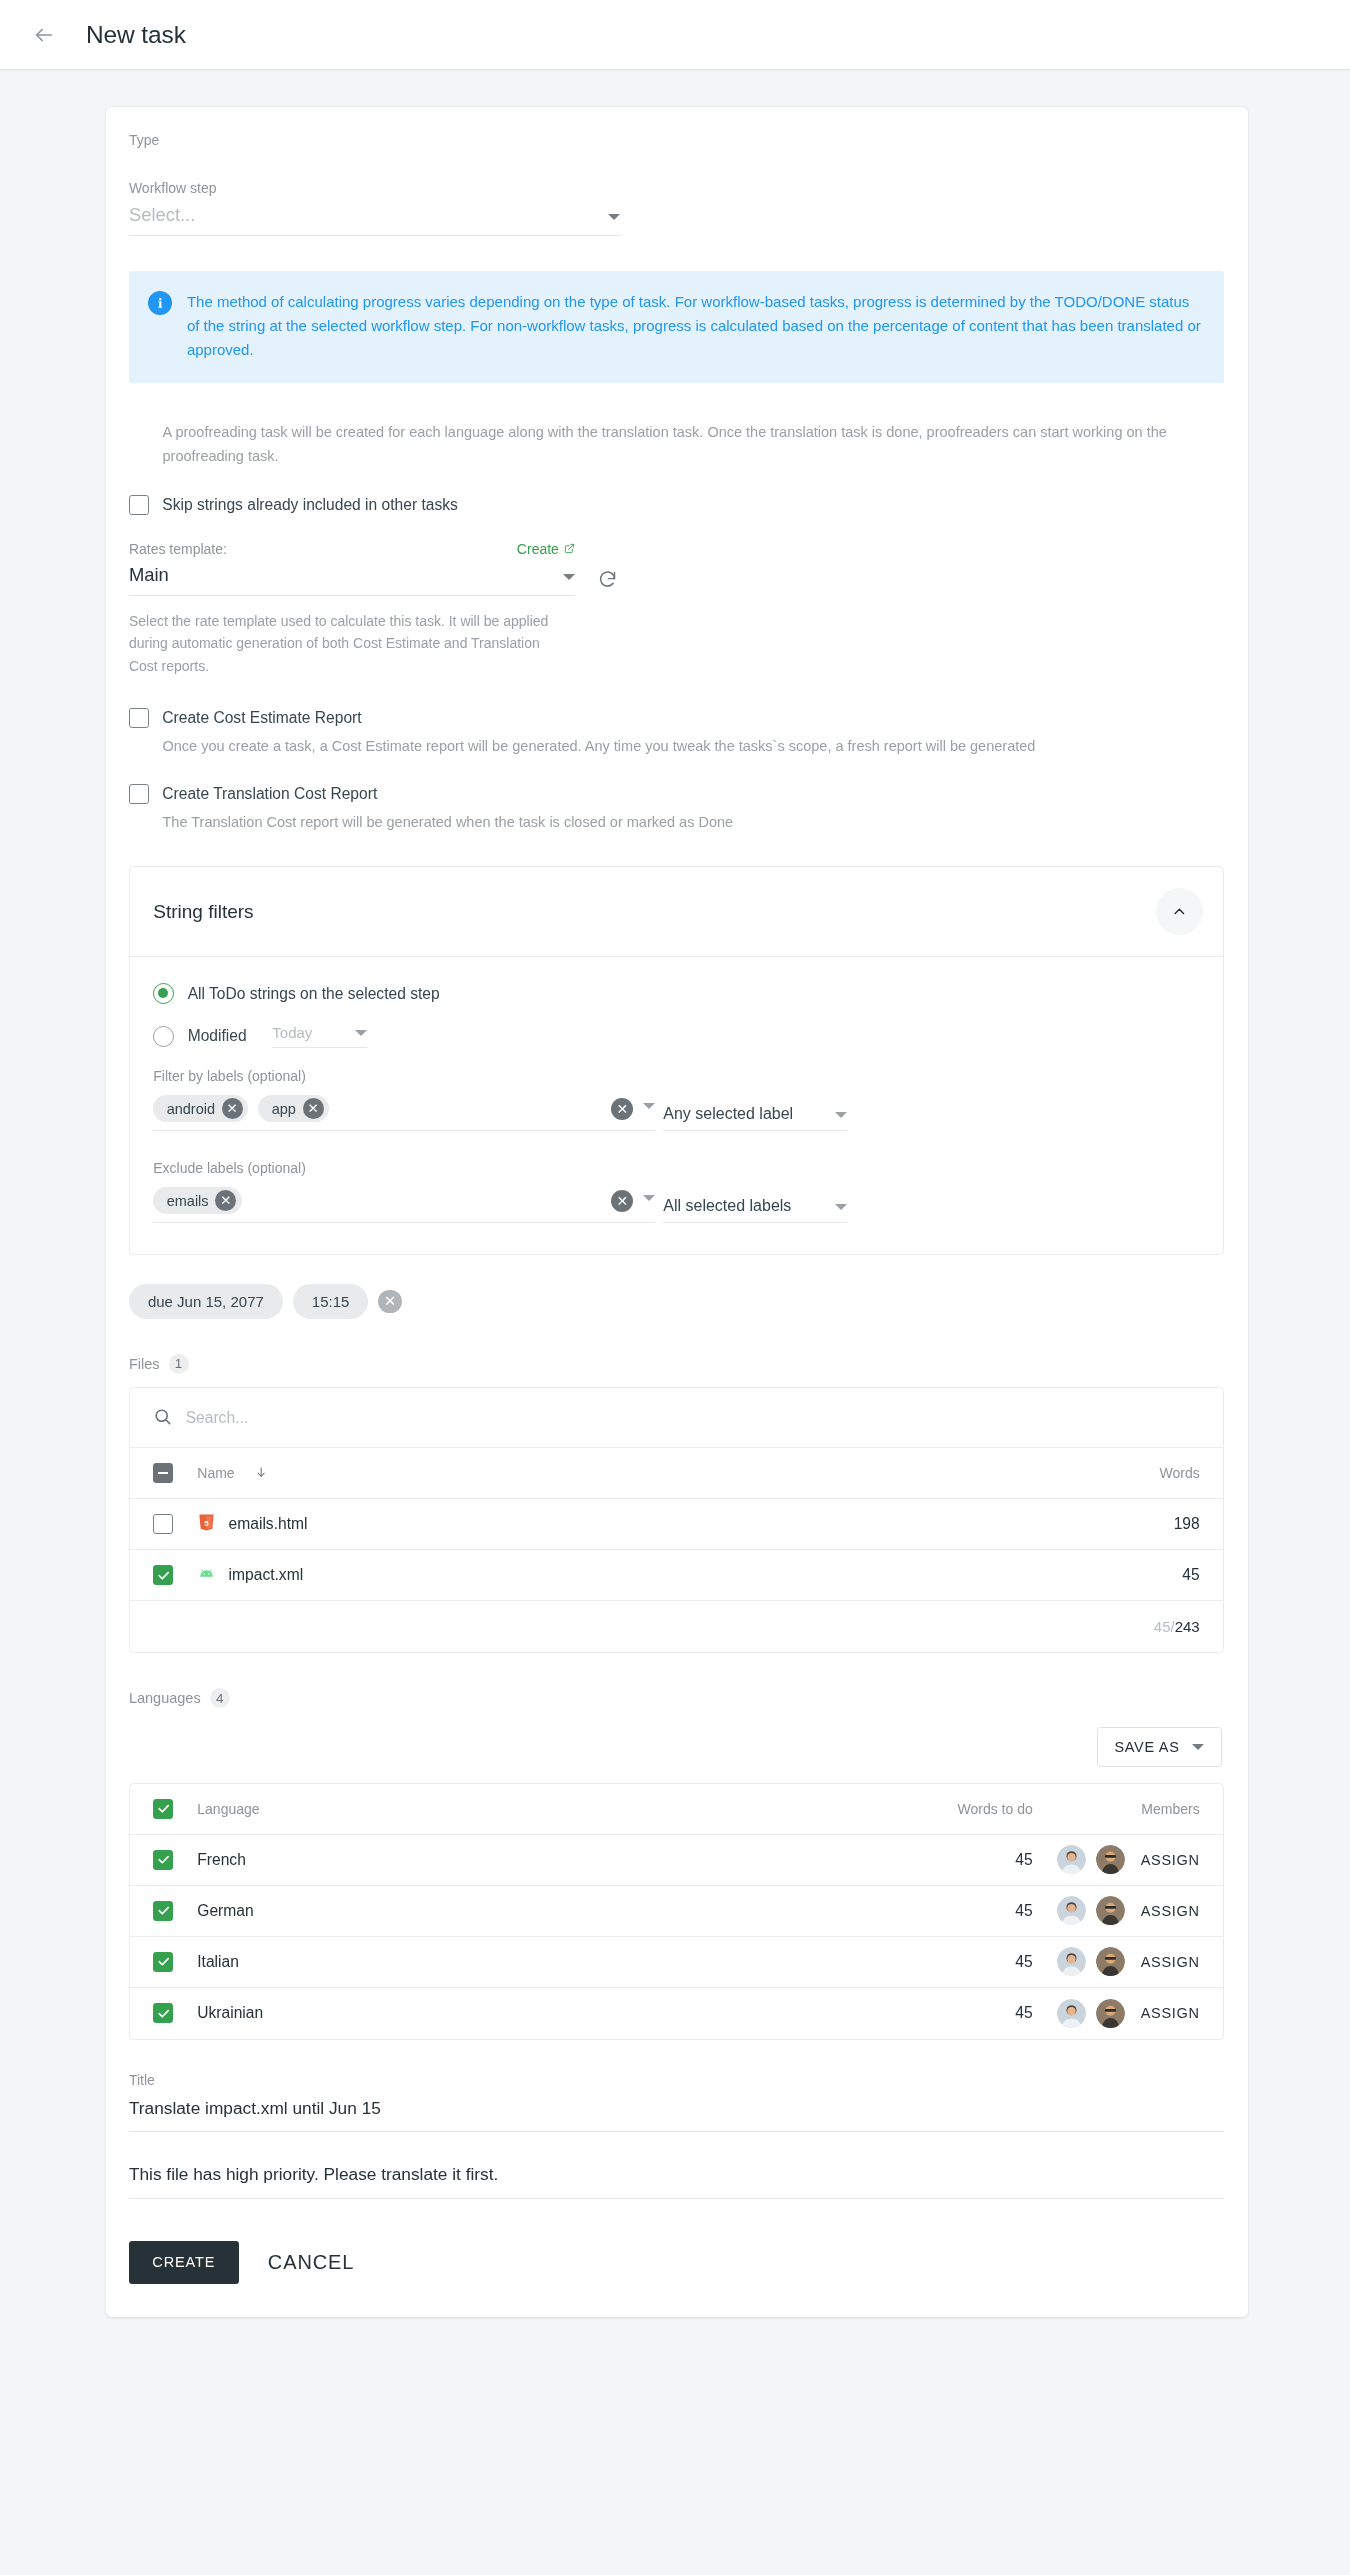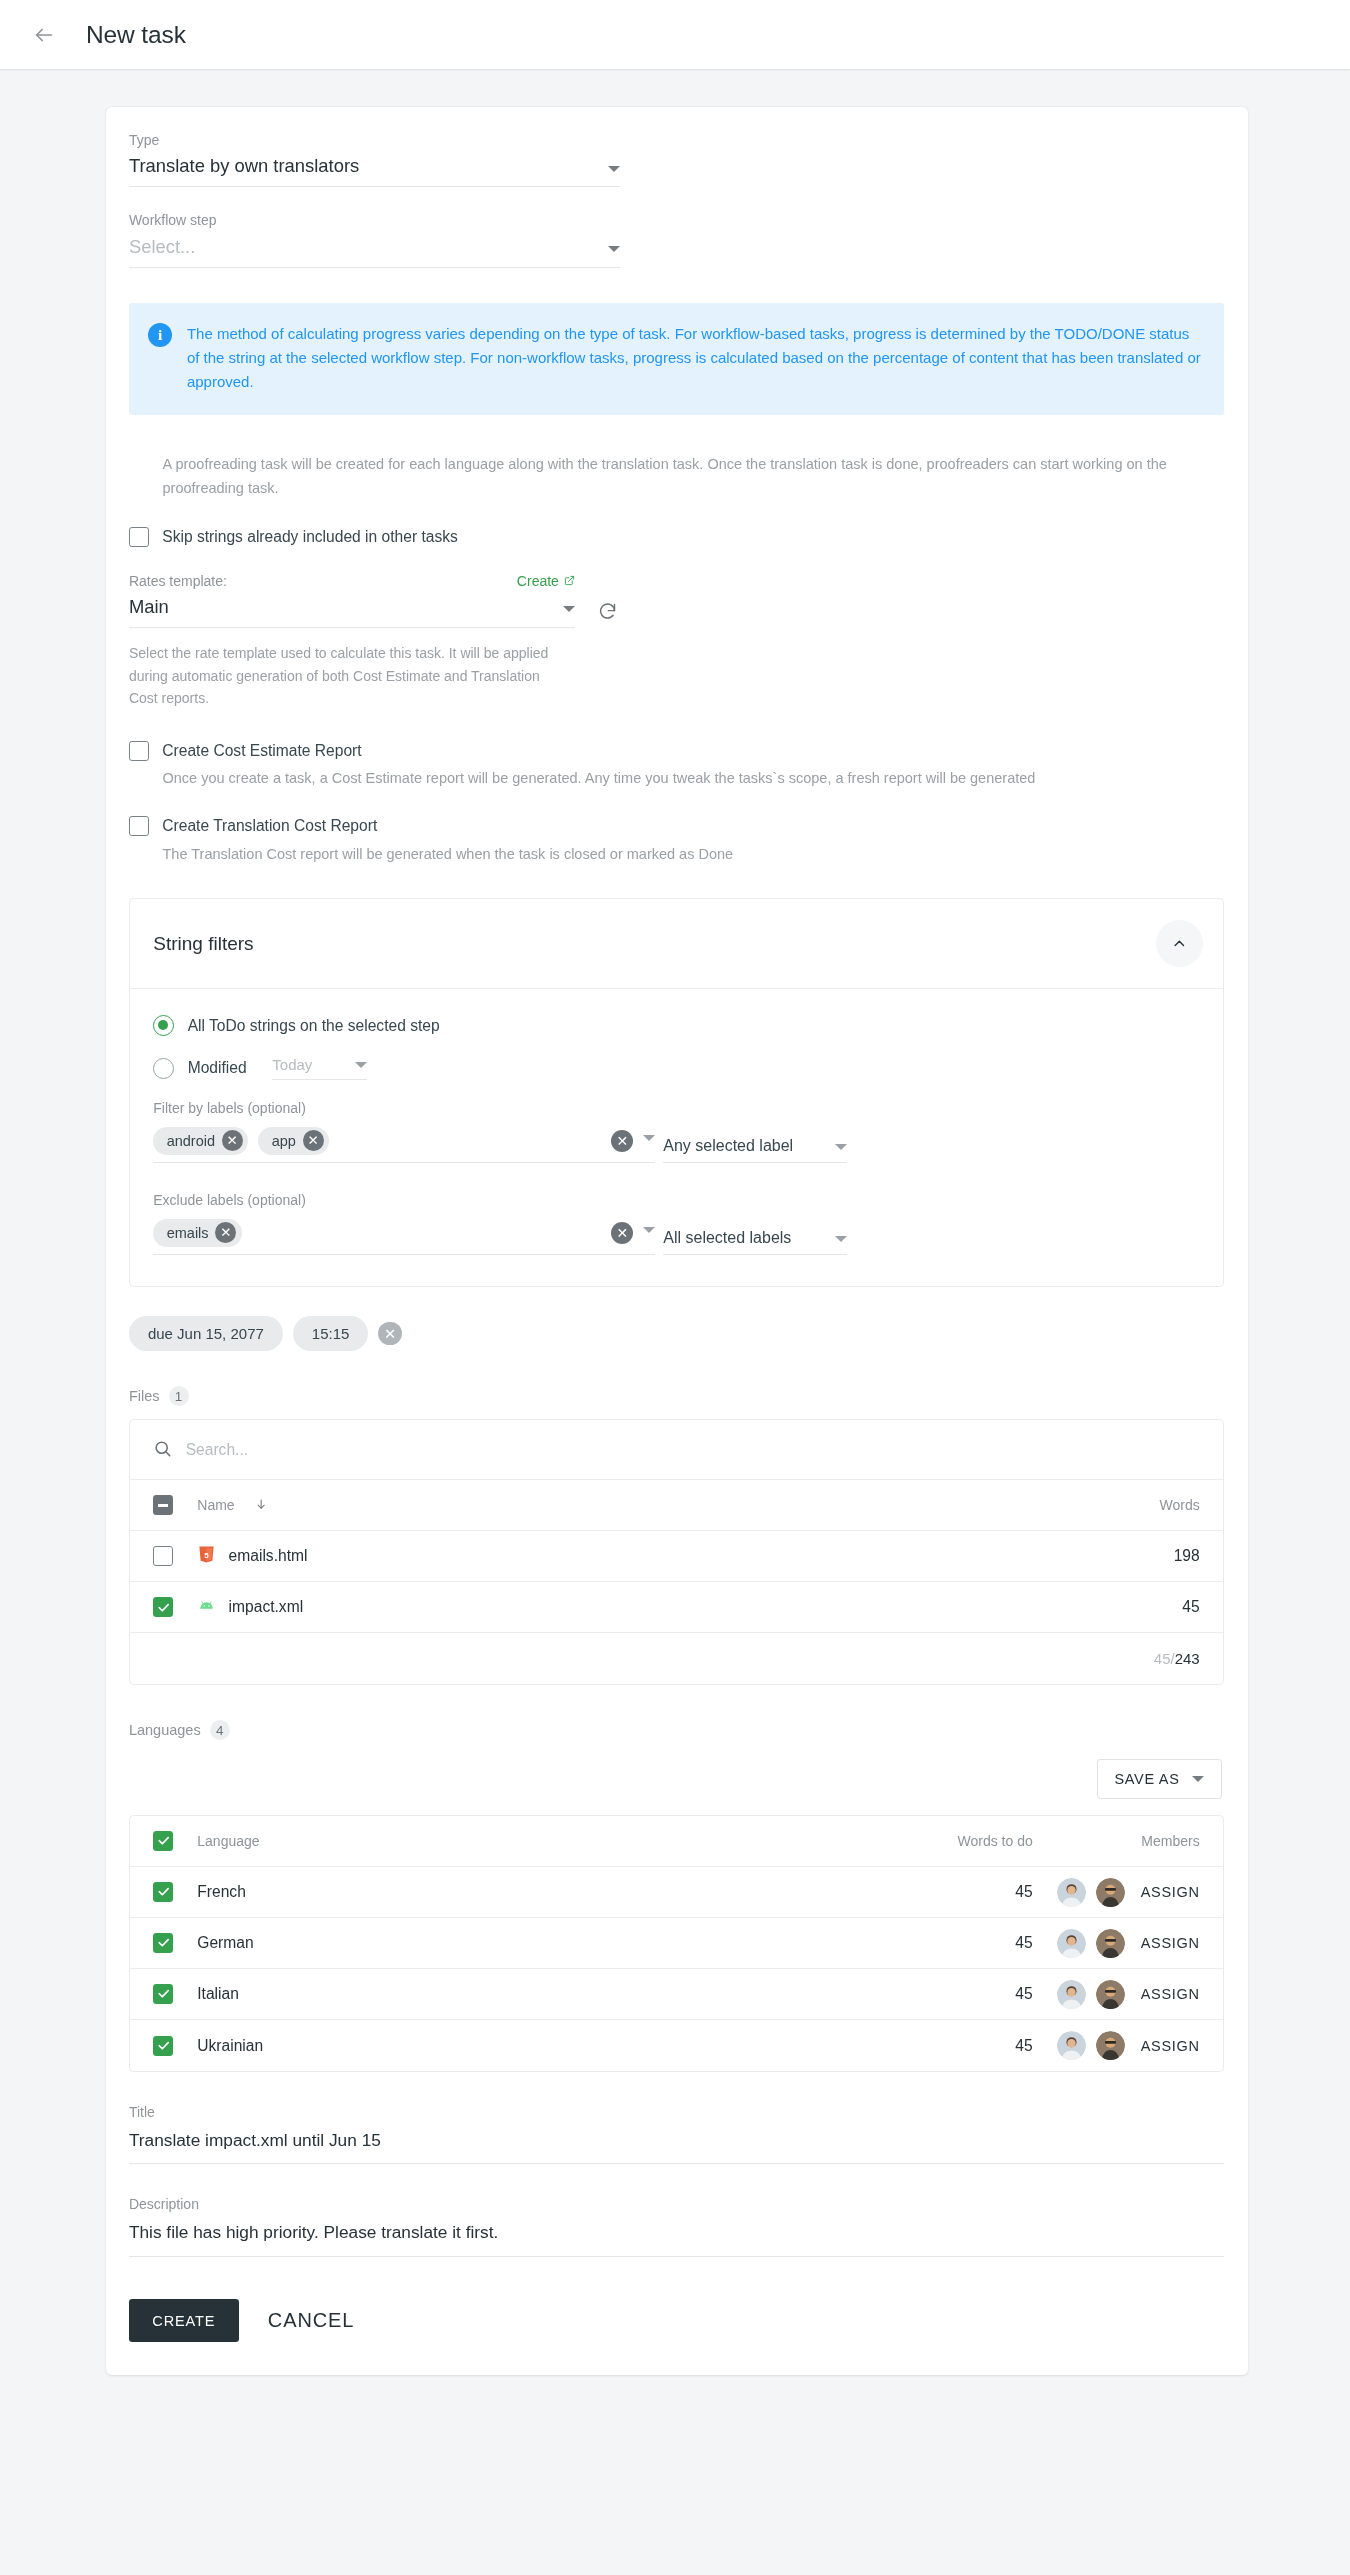--- a/index.html
+++ b/index.html
@@ -371,24 +371,20 @@
     </span>
   </div>
   <div class="page-title">New task</div>
 </div>
 
 <div class="page">
 <div class="card">
 
   <div class="field w-type">
     <div class="field-label">Type</div>
-    <div class="field-line">
-      <span class="field-value">Translate by own translators</span>
-      <span class="caret"></span>
-    </div>
   </div>
 
   <div class="field w-wfs">
     <div class="field-label">Workflow step</div>
     <div class="field-line">
       <span class="field-value placeholder">Select...</span>
       <span class="caret"></span>
     </div>
   </div>
 
@@ -763,21 +759,20 @@
       </span>
     </div>
   </div>
 
   <div class="bottom-field">
     <div class="lbl">Title</div>
     <div class="val">Translate impact.xml until Jun 15</div>
   </div>
 
   <div class="bottom-field">
-    <div class="lbl">Description</div>
     <div class="val">This file has high priority. Please translate it first.</div>
   </div>
 
   <div class="actions">
     <button class="btn-create">CREATE</button>
     <button class="btn-cancel">CANCEL</button>
   </div>
 
 </div>
 </div>

